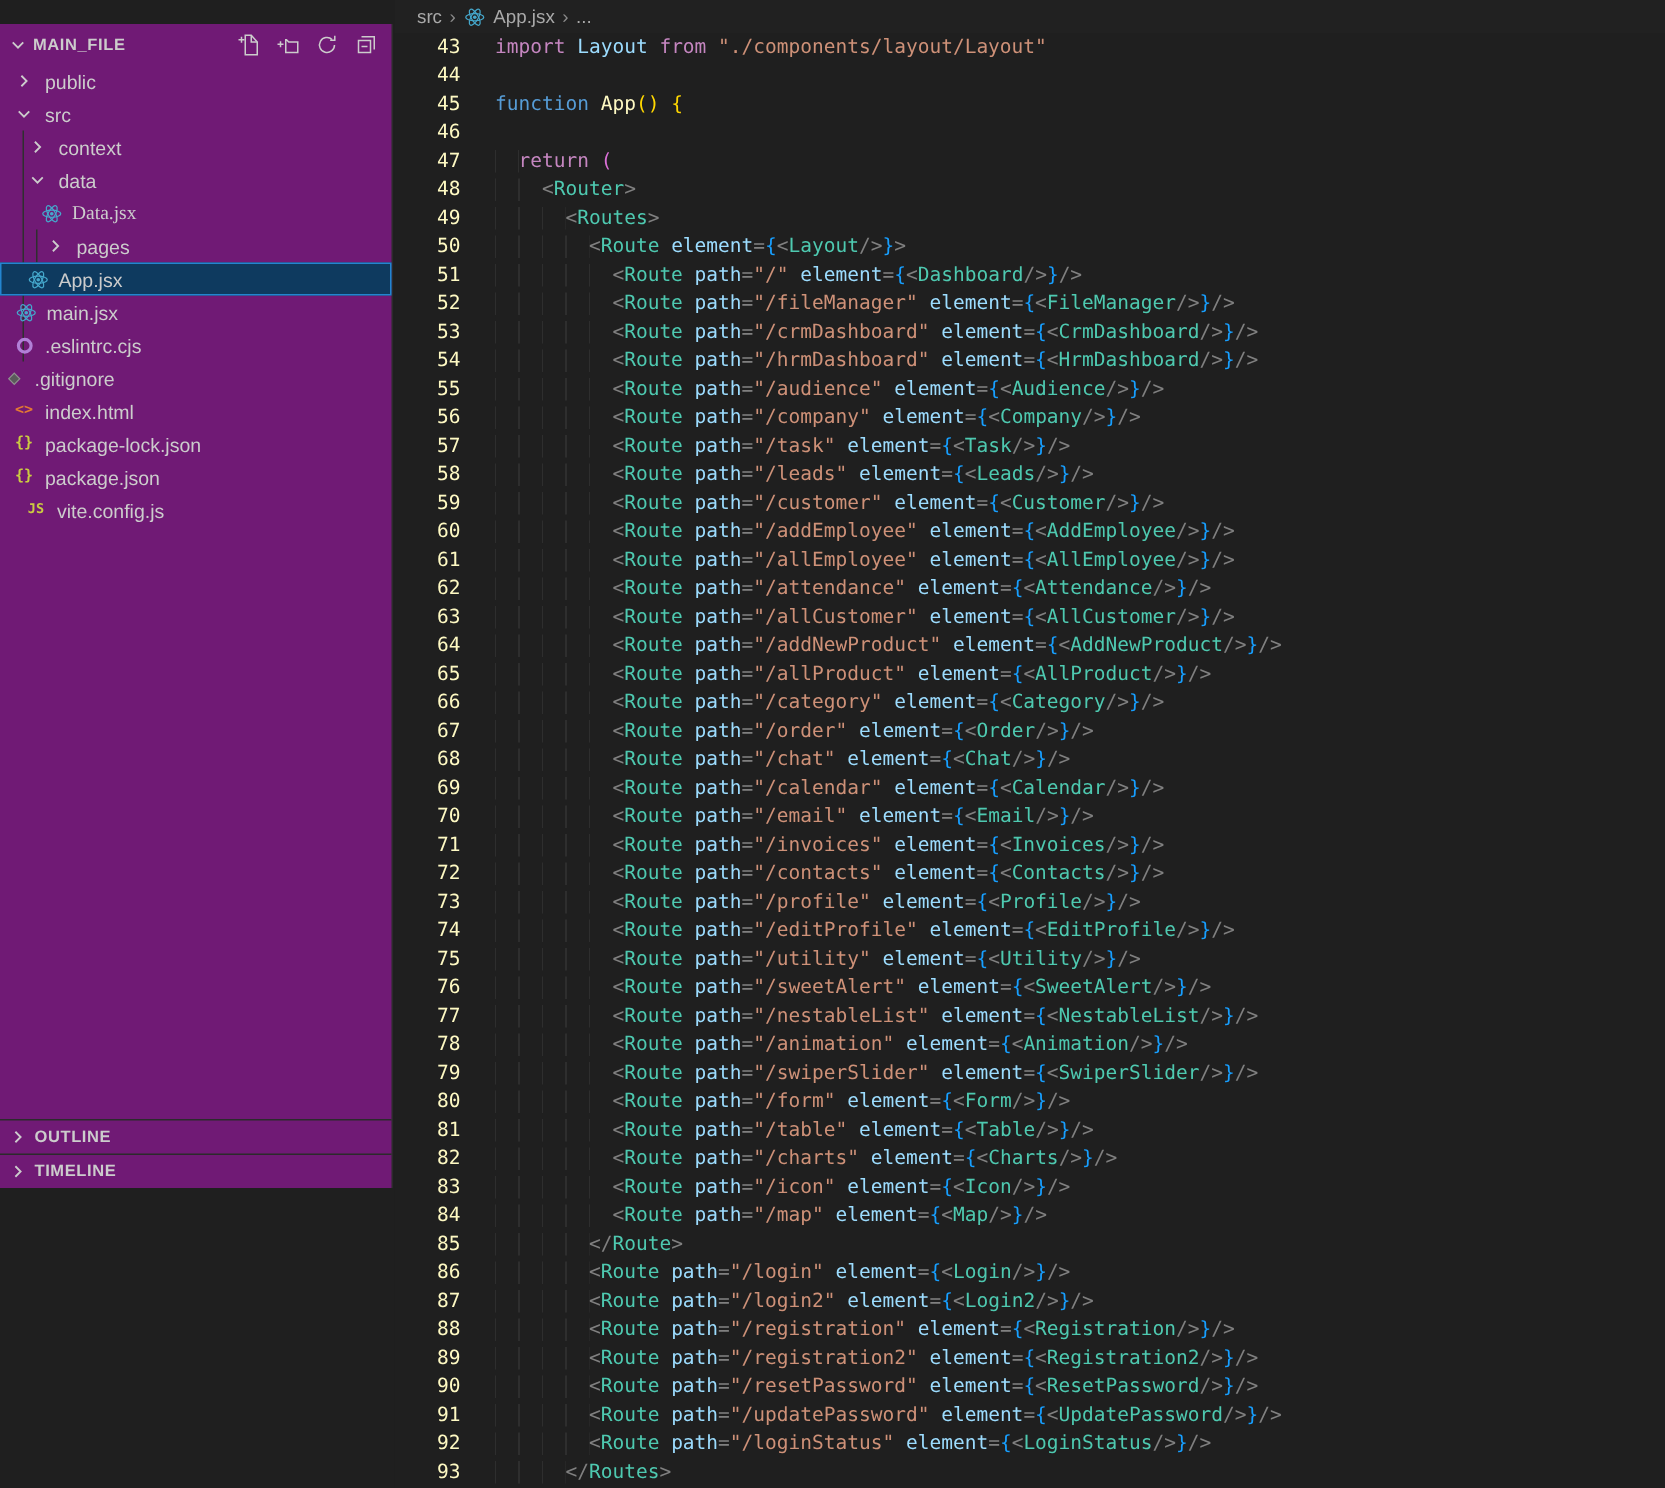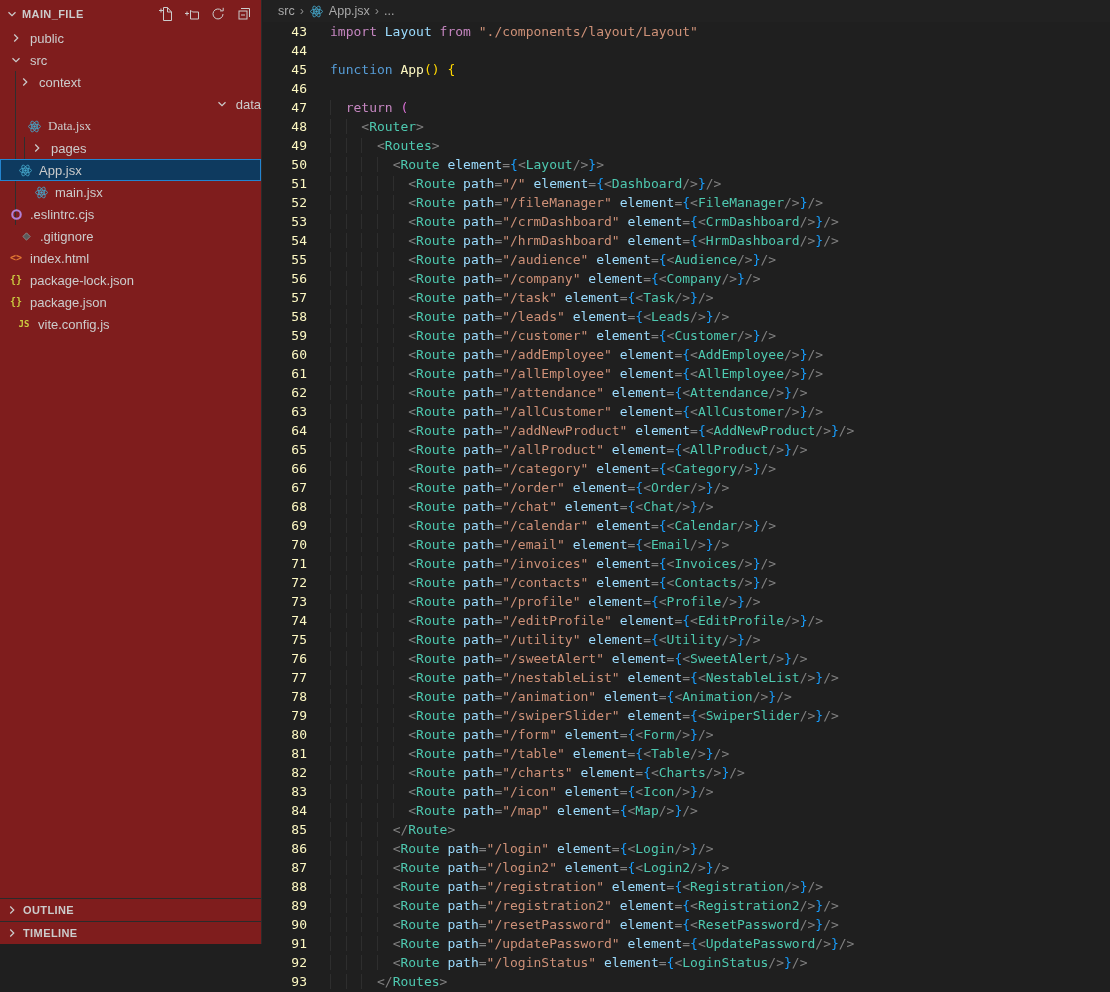--- a/index.html
+++ b/index.html
@@ -2,22 +2,22 @@
 <html><head>
 <meta charset="utf-8">
 <style>
   * { box-sizing: border-box; }
   html,body { margin:0; padding:0; }
   body {
     width:1110px; height:992px; overflow:hidden; position:relative;
     background:#1f1f1f; font-family:"Liberation Sans", sans-serif;
   }
   
-  .sidebar { position:absolute; left:0; top:0; width:262px; height:944px;
-    background:#7f1d1d; border-right:1px solid #2b2b2b; }
+  .sidebar { position:absolute; left:0; top:16px; width:262px; height:776px;
+    background:#701a75; border-right:1px solid #2b2b2b; }
   .sb-header { height:27px; display:flex; align-items:center; padding:0 6px 0 4px; }
   .sb-title { flex:1; font-size:11px; font-weight:bold; color:#cccccc; letter-spacing:.4px;
     white-space:nowrap; overflow:hidden; }
   .sb-tools { display:flex; gap:4px; }
   .tool { width:22px; height:22px; display:flex; align-items:center; justify-content:center;
     border-radius:4px; cursor:pointer; }
   .tree { position:relative; }
   .trow { height:22px; display:flex; align-items:center; color:#cccccc; font-size:13px;
     cursor:pointer; position:relative; }
   .trow.sel { background:#0e3a5f; outline:1px solid #2385d0; outline-offset:-1px; }
@@ -114,21 +114,21 @@
         <span class="tlabel">src</span>
       </div>
       <div class="trow" style="padding-left: 16px;">
         <span class="ficon">
           <svg viewBox="0 0 16 16" width="14" height="14">
             <path d="M6 4l4 4-4 4" fill="none" stroke="#cccccc" stroke-width="1.4"></path>
           </svg>
         </span>
         <span class="tlabel">context</span>
       </div>
-      <div class="trow" style="padding-left: 16px; justify-content: flex-end;">
+      <div class="trow" style="padding-left: 16px;">
         <span class="ficon">
           <svg viewBox="0 0 16 16" width="14" height="14">
             <path d="M4 6l4 4 4-4" fill="none" stroke="#cccccc" stroke-width="1.4"></path>
           </svg>
         </span>
         <span class="tlabel">data</span>
       </div>
       <div class="trow" style="padding-left: 25px; font-family: Liberation Serif, serif;">
         <span class="ficon">
           <svg viewBox="0 0 16 16" width="15" height="15">
@@ -156,42 +156,42 @@
             <g fill="none" stroke="#45a8cc" stroke-width="0.9">
               <ellipse cx="8" cy="8" rx="6.4" ry="2.5"></ellipse>
               <ellipse cx="8" cy="8" rx="6.4" ry="2.5" transform="rotate(60 8 8)"></ellipse>
               <ellipse cx="8" cy="8" rx="6.4" ry="2.5" transform="rotate(120 8 8)"></ellipse>
             </g>
             <circle cx="8" cy="8" r="1.3" fill="#45a8cc"></circle>
           </svg>
         </span>
         <span class="tlabel">App.jsx</span>
       </div>
-      <div class="trow" style="padding-left: 32px;">
+      <div class="trow" style="padding-left: 8px;">
         <span class="ficon">
           <svg viewBox="0 0 16 16" width="15" height="15">
             <g fill="none" stroke="#45a8cc" stroke-width="0.9">
               <ellipse cx="8" cy="8" rx="6.4" ry="2.5"></ellipse>
               <ellipse cx="8" cy="8" rx="6.4" ry="2.5" transform="rotate(60 8 8)"></ellipse>
               <ellipse cx="8" cy="8" rx="6.4" ry="2.5" transform="rotate(120 8 8)"></ellipse>
             </g>
             <circle cx="8" cy="8" r="1.3" fill="#45a8cc"></circle>
           </svg>
         </span>
         <span class="tlabel">main.jsx</span>
       </div>
       <div class="trow" style="padding-left: 7px;">
         <span class="ficon">
           <svg viewBox="0 0 16 16" width="13" height="13">
             <circle cx="8" cy="8" r="5.2" fill="none" stroke="#b180d7" stroke-width="2.6"></circle>
           </svg>
         </span>
         <span class="tlabel">.eslintrc.cjs</span>
       </div>
-      <div class="trow" style="padding-left: 17px;">
+      <div class="trow" style="padding-left: 0;">
         <span class="ficon">
           <svg viewBox="0 0 16 16" width="13" height="13">
             <rect x="4.8" y="4.8" width="6.4" height="6.4" transform="rotate(45 8 8)" fill="#5a5a5a" stroke="#8f8f8f"></rect>
           </svg>
         </span>
         <span class="tlabel">.gitignore</span>
       </div>
       <div class="trow" style="padding-left: 7px;">
         <span class="ficon">
           <span class="ficon-txt" style="color:#e37933">&lt;&gt;</span>

